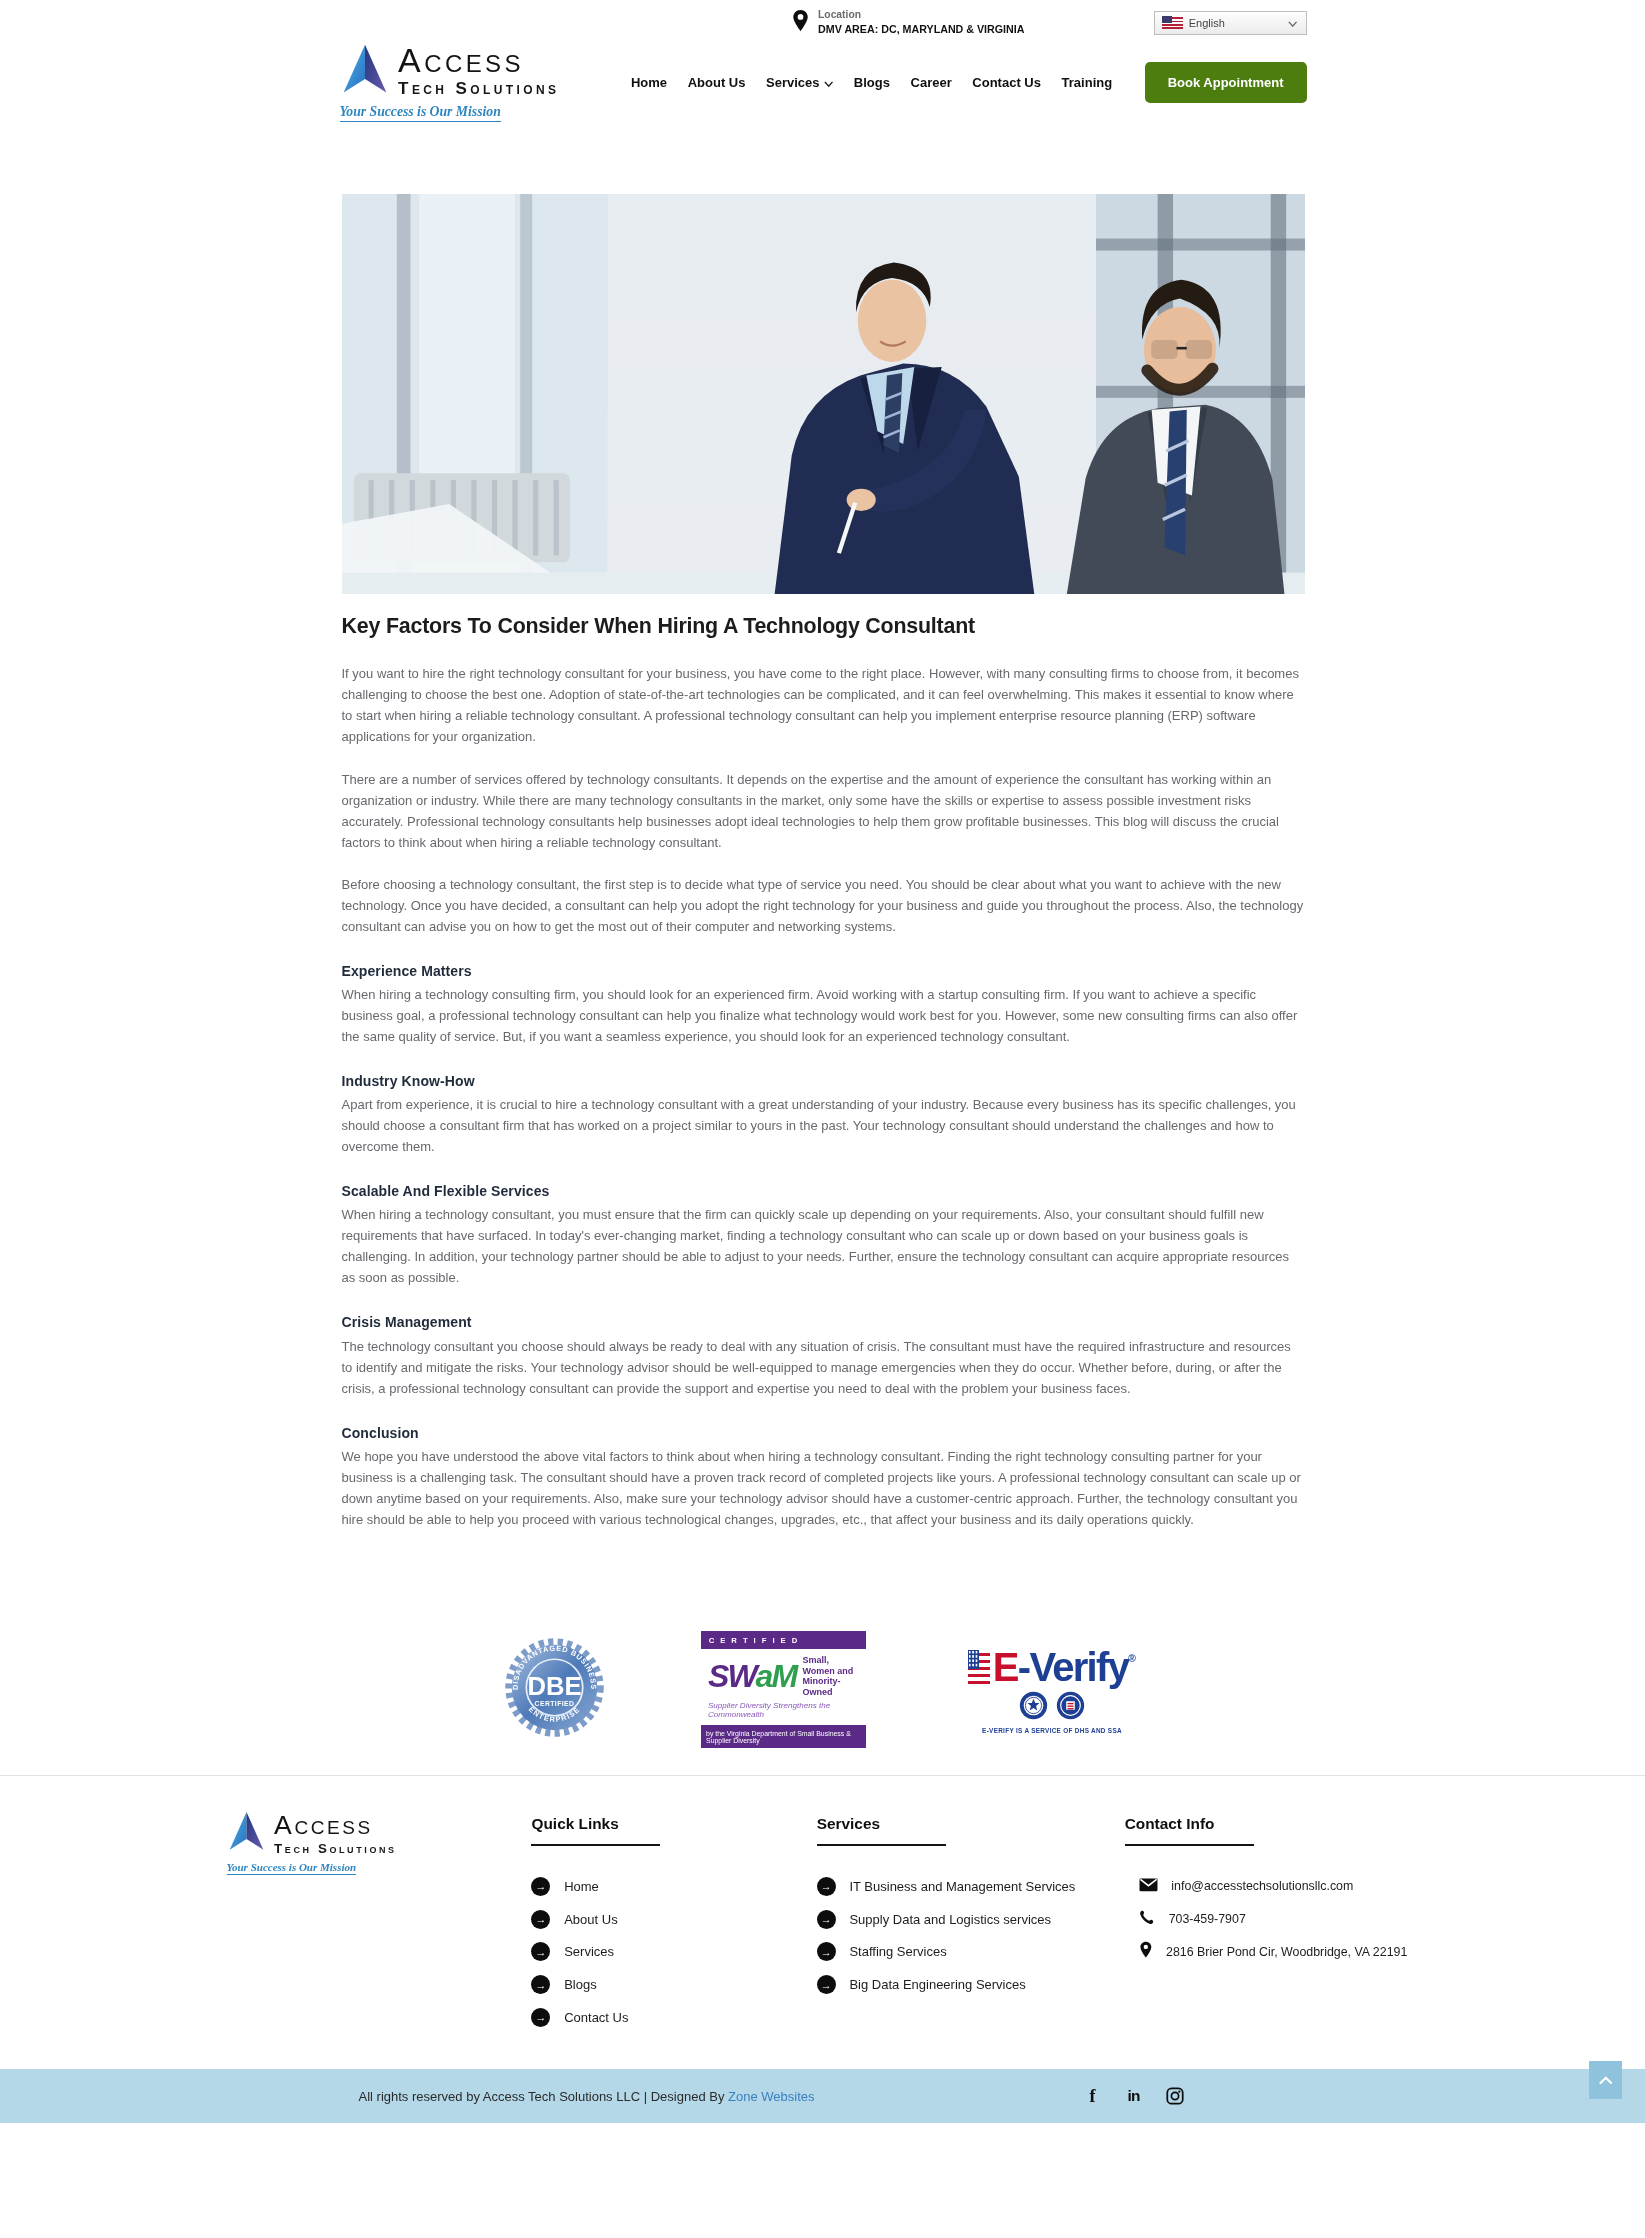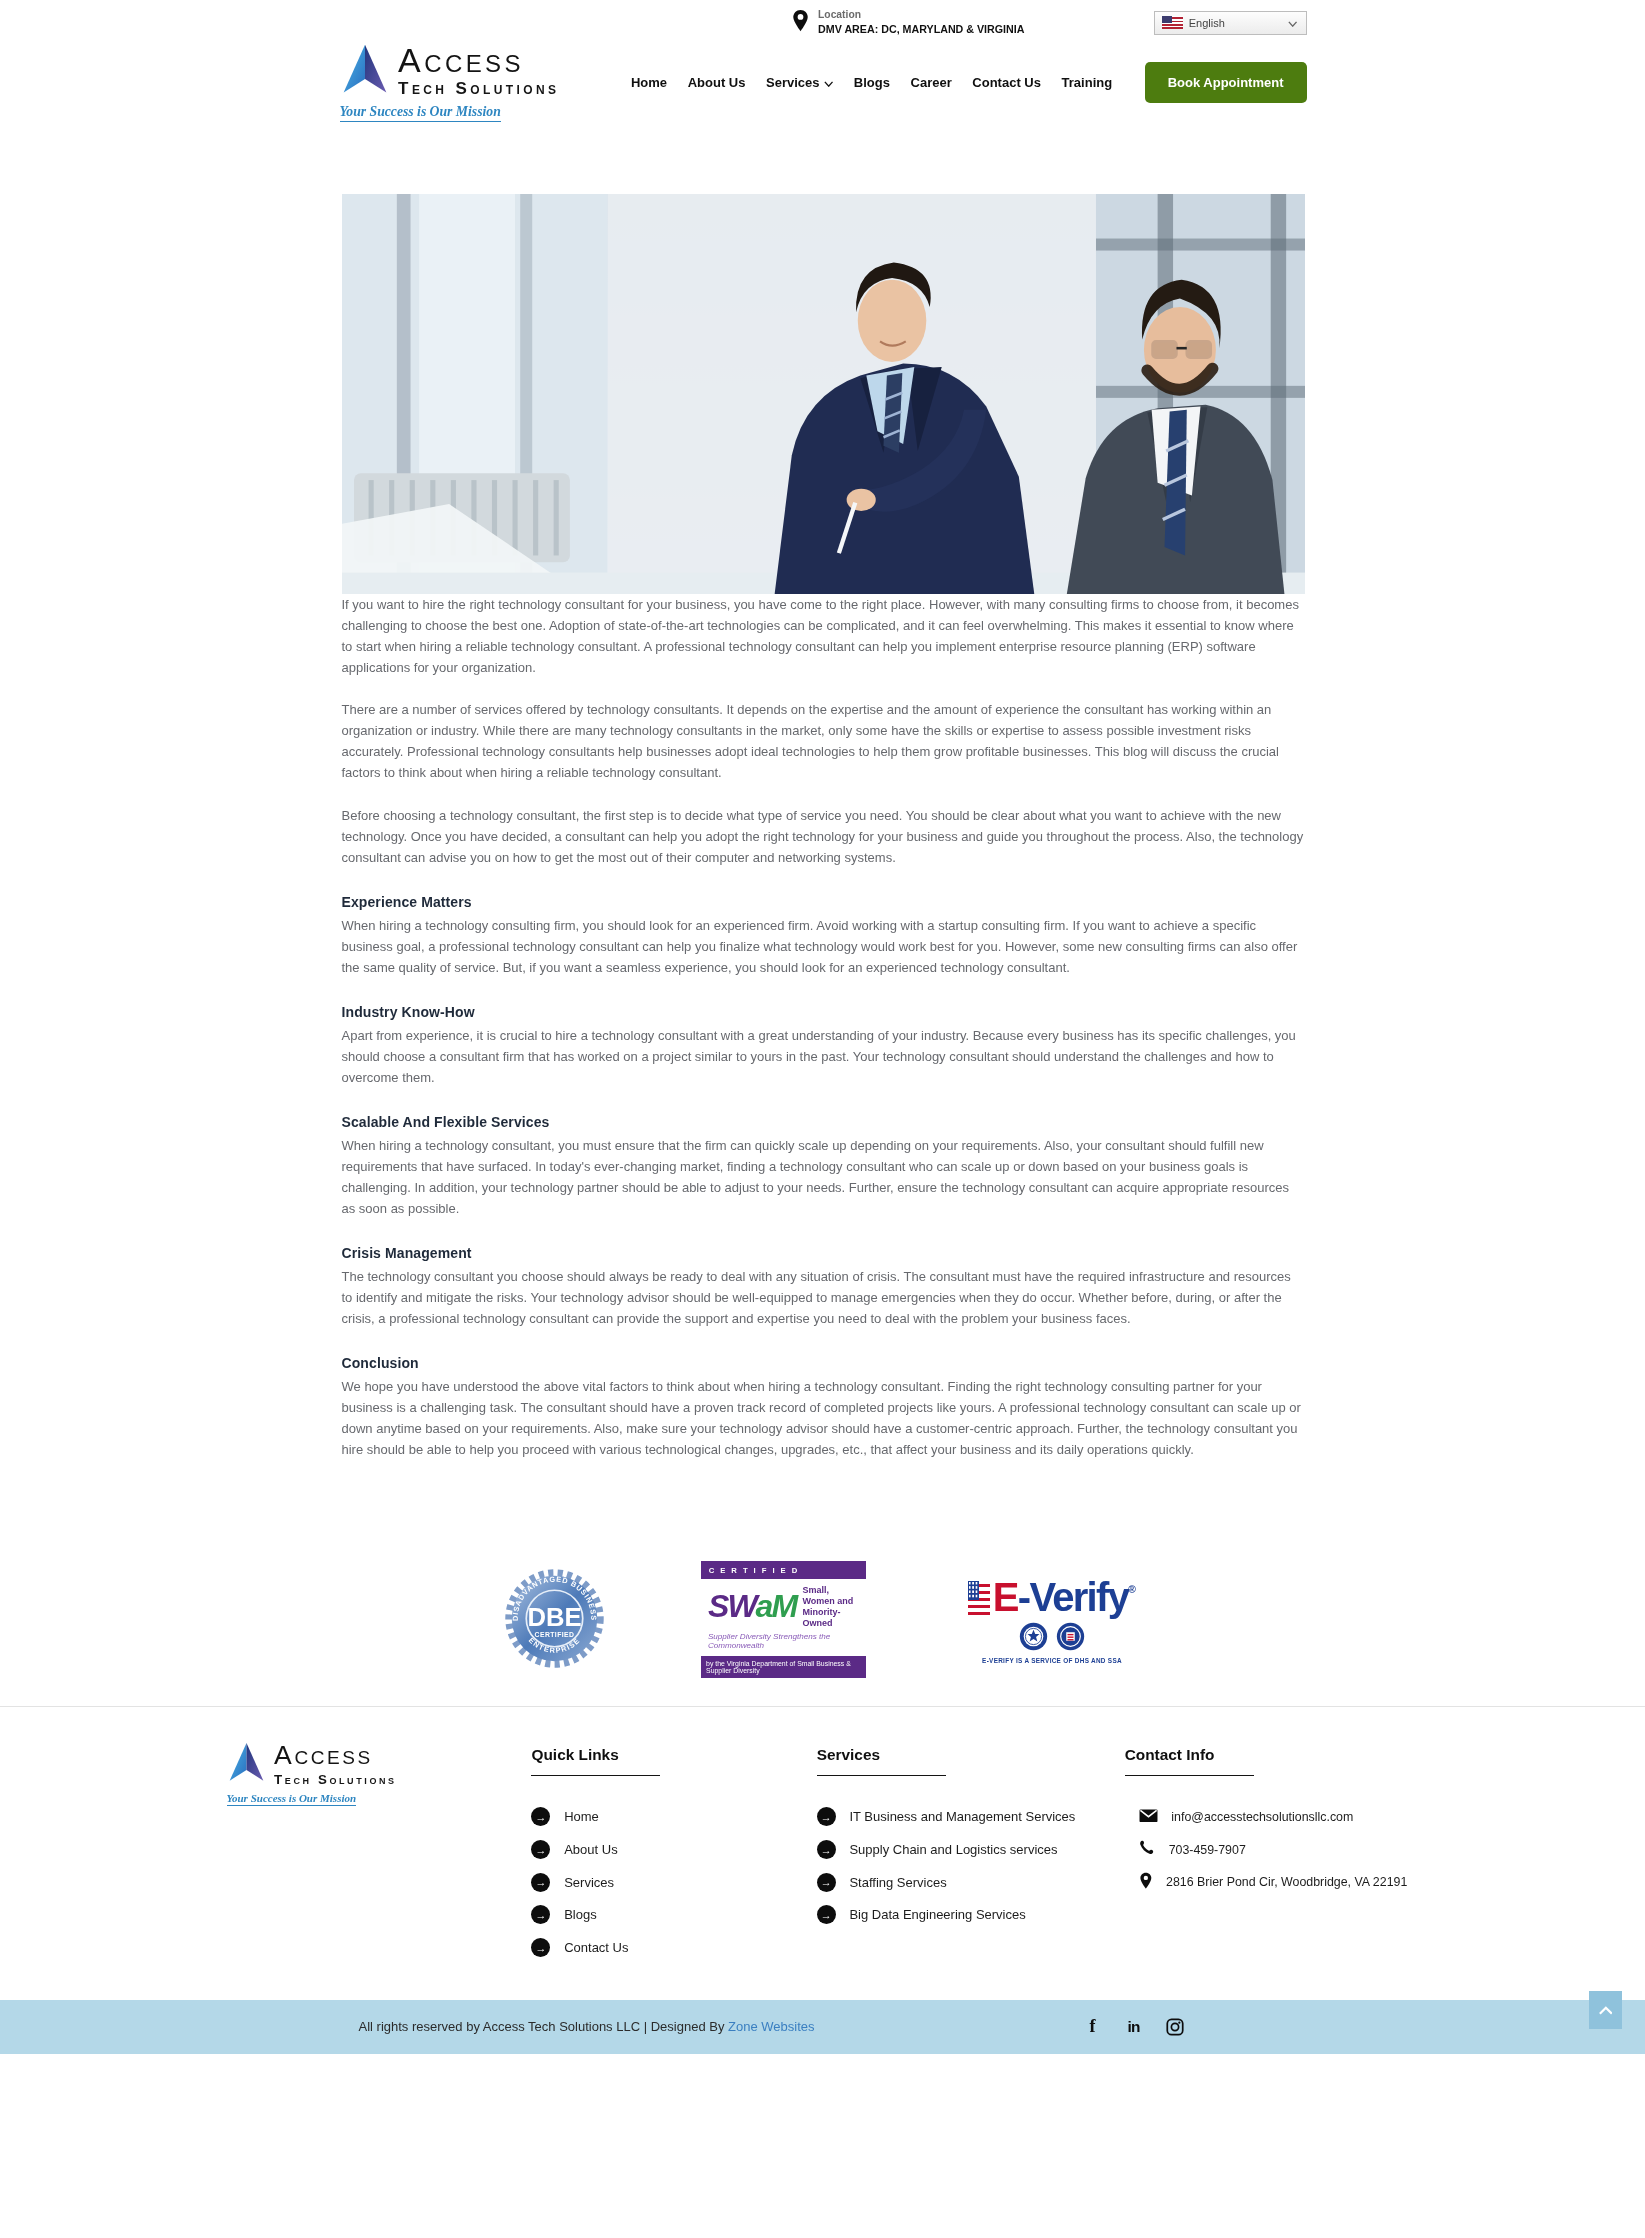--- a/index.html
+++ b/index.html
@@ -237,20 +237,21 @@
       <ellipse cx="978" cy="182" rx="42" ry="50" fill="#e7bd9c"></ellipse>
       <path d="M940,206 Q978,252 1016,204" stroke="#2a1d12" stroke-width="14" fill="none" stroke-linecap="round" opacity="0.9"></path>
       <path d="M934,170 Q930,106 980,100 Q1034,108 1024,180 Q1028,140 978,122 Q944,128 934,170 Z" fill="#241b13"></path>
       <rect x="946" y="172" width="28" height="19" rx="4" fill="#2a241e" opacity="0.15" stroke="#262626" stroke-width="3"></rect>
       <rect x="986" y="172" width="28" height="19" rx="4" fill="#2a241e" opacity="0.15" stroke="#262626" stroke-width="3"></rect>
       <line x1="974" y1="180" x2="986" y2="180" stroke="#262626" stroke-width="3"></line>
     </svg>
   </div>
 
   <div class="article">
+    <h1>Key Factors To Consider When Hiring A Technology Consultant</h1>
     <p>If you want to hire the right technology consultant for your business, you have come to the right place. However, with many consulting firms to choose from, it becomes challenging to choose the best one. Adoption of state-of-the-art technologies can be complicated, and it can feel overwhelming. This makes it essential to know where to start when hiring a reliable technology consultant. A professional technology consultant can help you implement enterprise resource planning (ERP) software applications for your organization.</p>
     <p>There are a number of services offered by technology consultants. It depends on the expertise and the amount of experience the consultant has working within an organization or industry. While there are many technology consultants in the market, only some have the skills or expertise to assess possible investment risks accurately. Professional technology consultants help businesses adopt ideal technologies to help them grow profitable businesses. This blog will discuss the crucial factors to think about when hiring a reliable technology consultant.</p>
 
     <p>Before choosing a technology consultant, the first step is to decide what type of service you need. You should be clear about what you want to achieve with the new technology. Once you have decided, a consultant can help you adopt the right technology for your business and guide you throughout the process. Also, the technology consultant can advise you on how to get the most out of their computer and networking systems.</p>
 
     <h3>Experience Matters</h3>
     <p>When hiring a technology consulting firm, you should look for an experienced firm. Avoid working with a startup consulting firm. If you want to achieve a specific business goal, a professional technology consultant can help you finalize what technology would work best for you. However, some new consulting firms can also offer the same quality of service. But, if you want a seamless experience, you should look for an experienced technology consultant.</p>
 
     <h3>Industry Know-How</h3>
     <p>Apart from experience, it is crucial to hire a technology consultant with a great understanding of your industry. Because every business has its specific challenges, you should choose a consultant firm that has worked on a project similar to yours in the past. Your technology consultant should understand the challenges and how to overcome them.</p>
@@ -378,21 +379,21 @@
 
       <div class="fcol-services">
         <div class="fcol-title">Services</div>
         <div class="flinks">
           <div class="flink">
             <span class="arrow-badge">→</span>
             <span class="flink-label">IT Business and Management Services</span>
           </div>
           <div class="flink">
             <span class="arrow-badge">→</span>
-            <span class="flink-label">Supply Chain and Logistics services</span>
+            <span class="flink-label">Supply Data and Logistics services</span>
           </div>
           <div class="flink">
             <span class="arrow-badge">→</span>
             <span class="flink-label">Staffing Services</span>
           </div>
           <div class="flink">
             <span class="arrow-badge">→</span>
             <span class="flink-label">Big Data Engineering Services</span>
           </div>
         </div>

